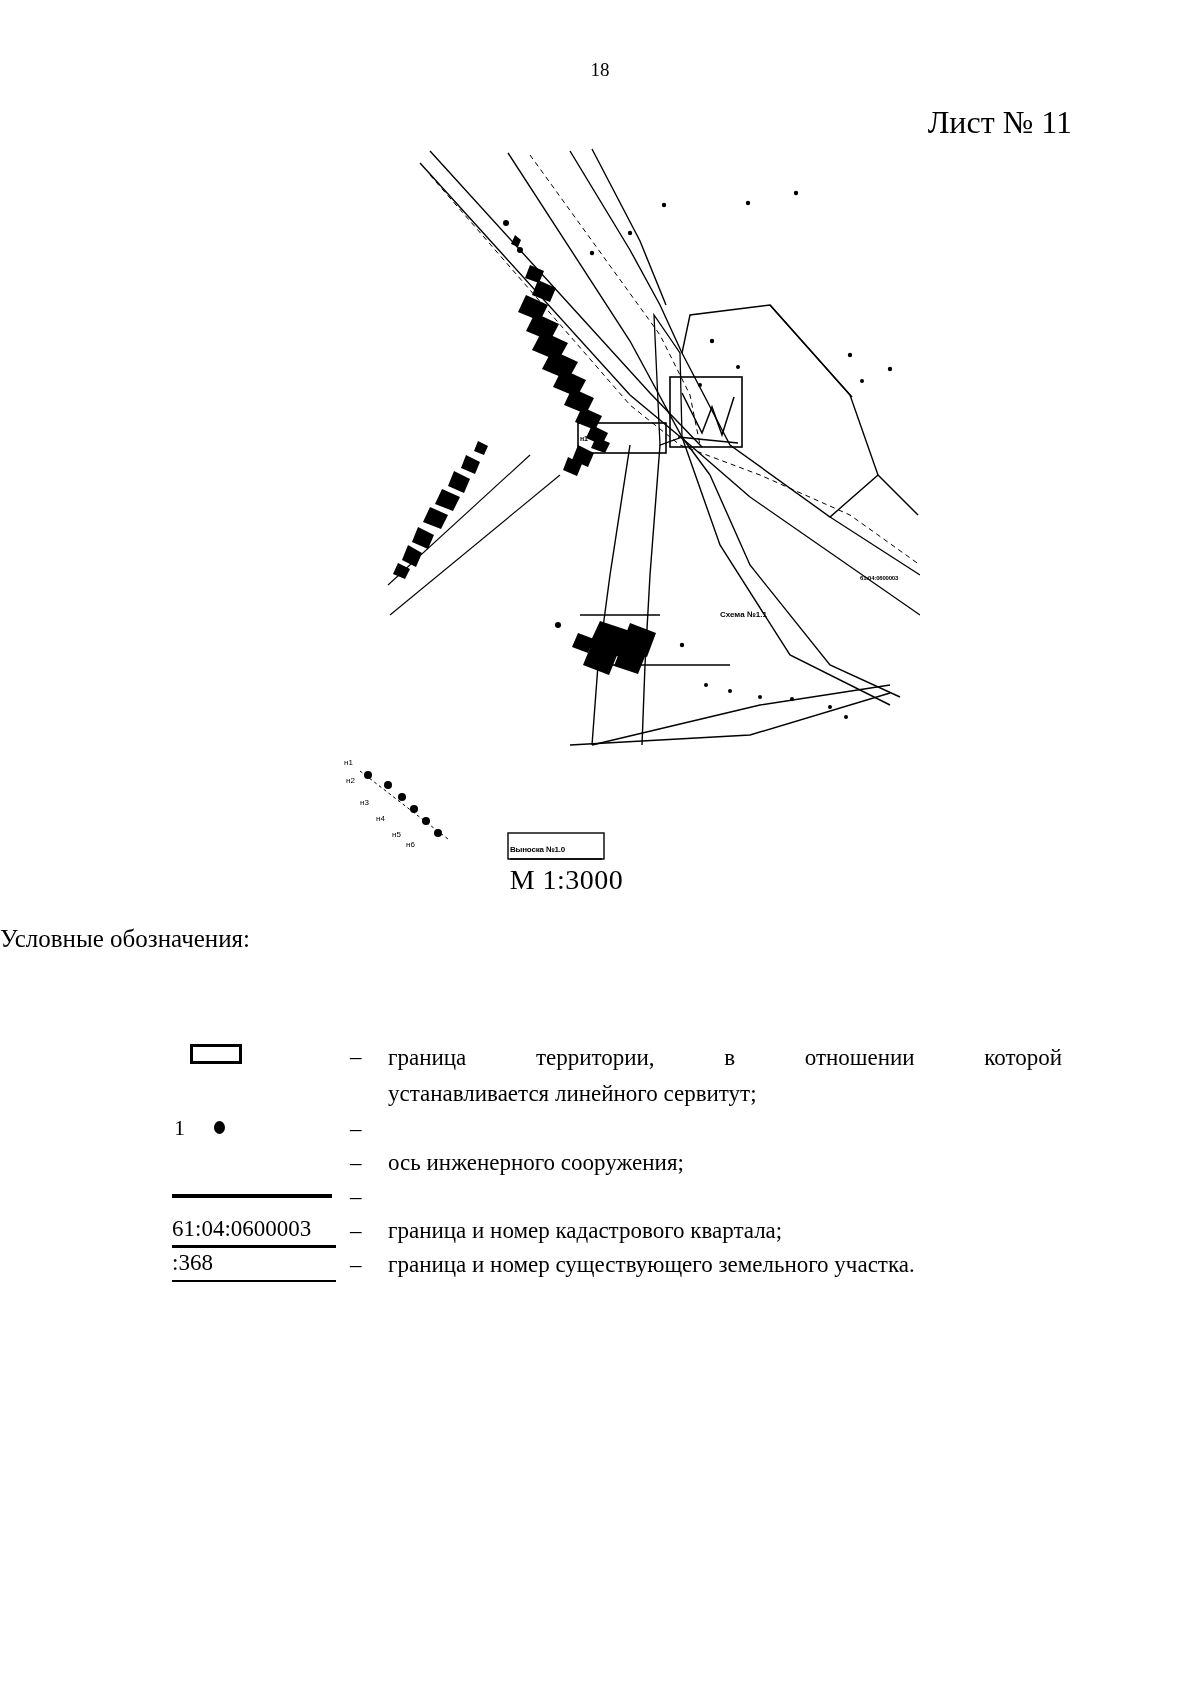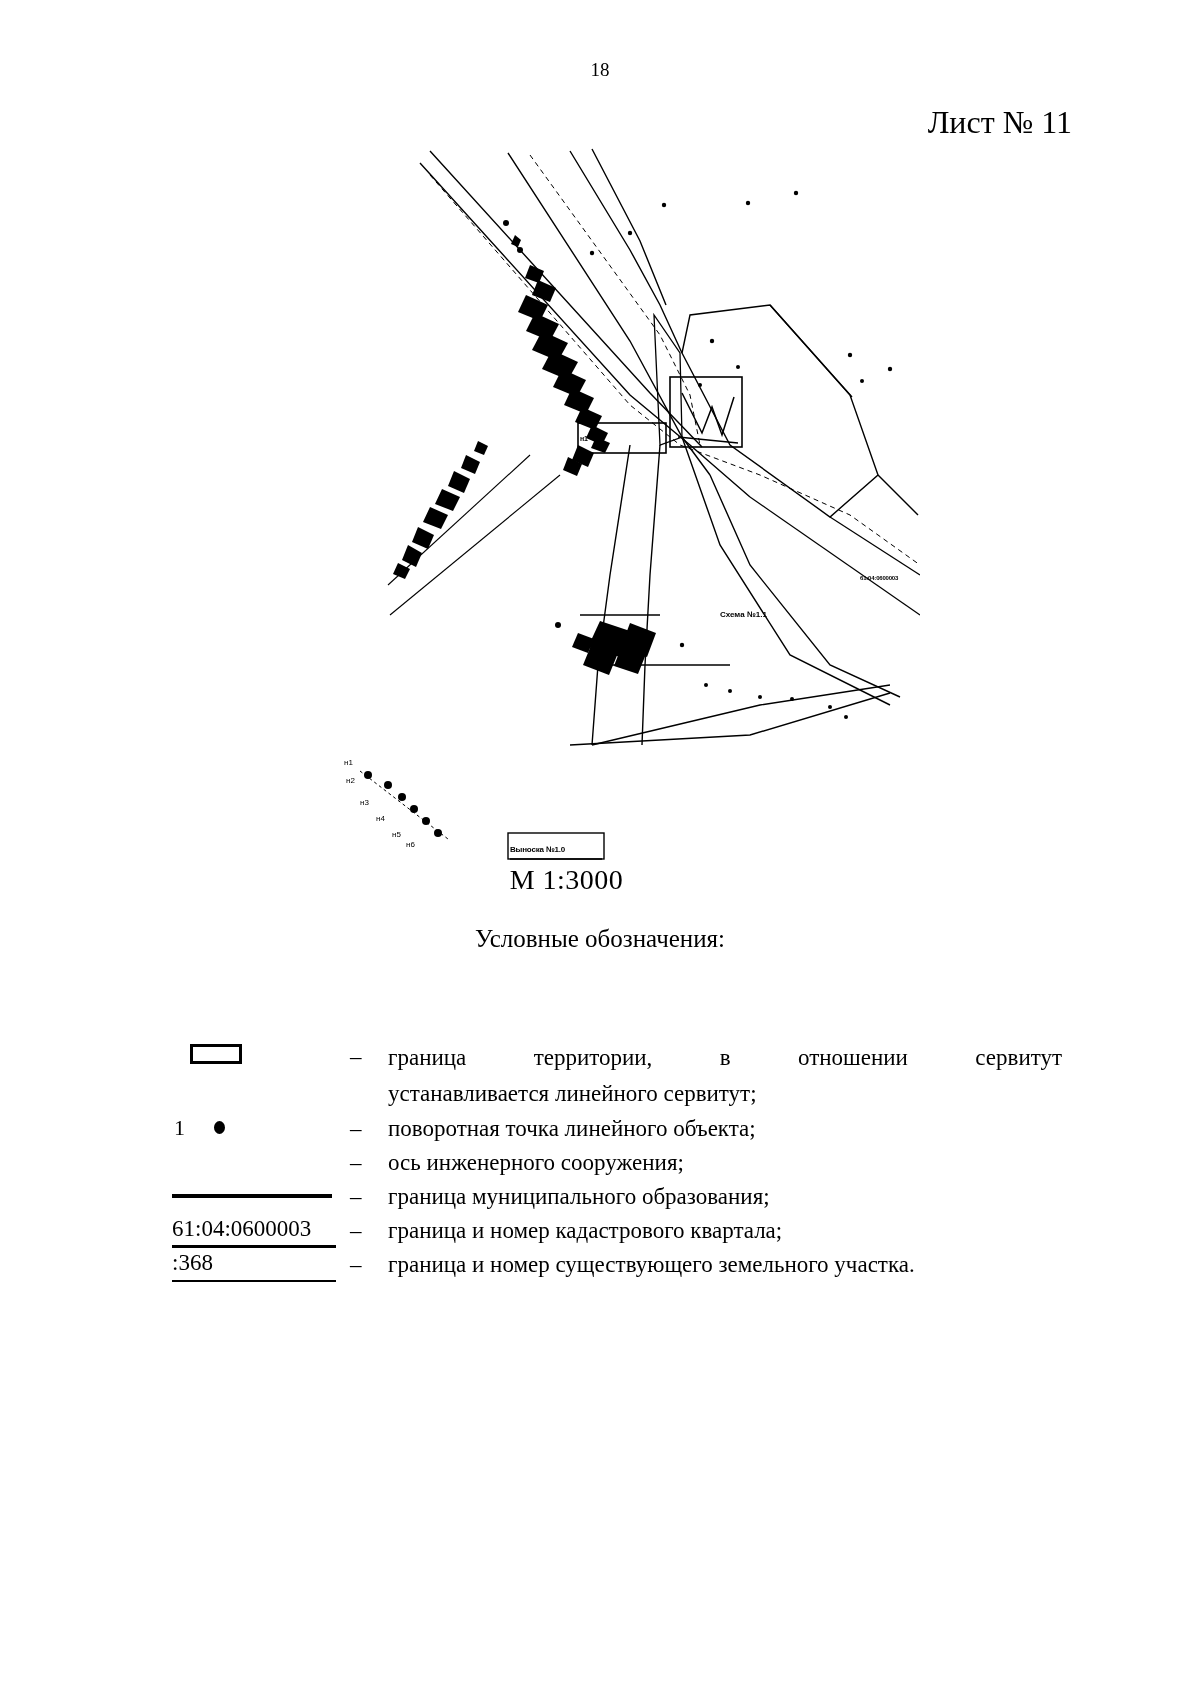--- a/index.html
+++ b/index.html
@@ -69,21 +69,21 @@
     line-height: 1.1;
     letter-spacing: 0.5px;
   }
 
   
   .legend-title {
     position: absolute;
     top: 925px;
     left: 0;
     width: 1200px;
-    text-align: center;
+    text-align: left;
     font-size: 25px;
     line-height: 1.1;
   }
 
   .legend-table {
     position: absolute;
     left: 172px;
     top: 1040px;
     width: 890px;
   }
@@ -330,46 +330,44 @@
 <div class="legend-title">Условные обозначения:</div>
 
 <div class="legend-table">
 
   <div class="legend-row">
     <div class="legend-symbol-cell">
       <span class="sym-rect"></span>
     </div>
     <div class="legend-dash-cell">–</div>
     <div class="legend-desc-cell justified">
-      <span class="jline j1">граница территории, в отношении сервитут</span>
+      <span class="jline j1">граница территории, в отношении которой</span>
       <span class="jline">устанавливается линейного сервитут;</span>
     </div>
   </div>
 
   <div class="legend-row">
     <div class="legend-symbol-cell">
       <span class="sym-point-num">1</span>
       <span class="sym-point-dot"></span>
     </div>
     <div class="legend-dash-cell">–</div>
-    <div class="legend-desc-cell">поворотная точка линейного объекта;</div>
   </div>
 
   <div class="legend-row">
     <div class="legend-symbol-cell empty-sym"></div>
     <div class="legend-dash-cell">–</div>
     <div class="legend-desc-cell">ось инженерного сооружения;</div>
   </div>
 
   <div class="legend-row">
     <div class="legend-symbol-cell">
       <span class="sym-thickline"></span>
     </div>
     <div class="legend-dash-cell">–</div>
-    <div class="legend-desc-cell">граница муниципального образования;</div>
   </div>
 
   <div class="legend-row">
     <div class="legend-symbol-cell">
       <span class="sym-cad">61:04:0600003</span>
     </div>
     <div class="legend-dash-cell">–</div>
     <div class="legend-desc-cell">граница и номер кадастрового квартала;</div>
   </div>
 

